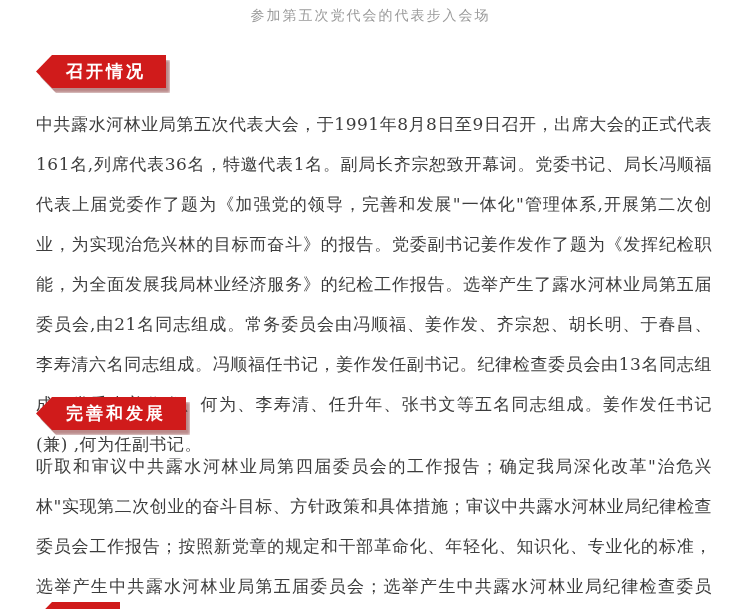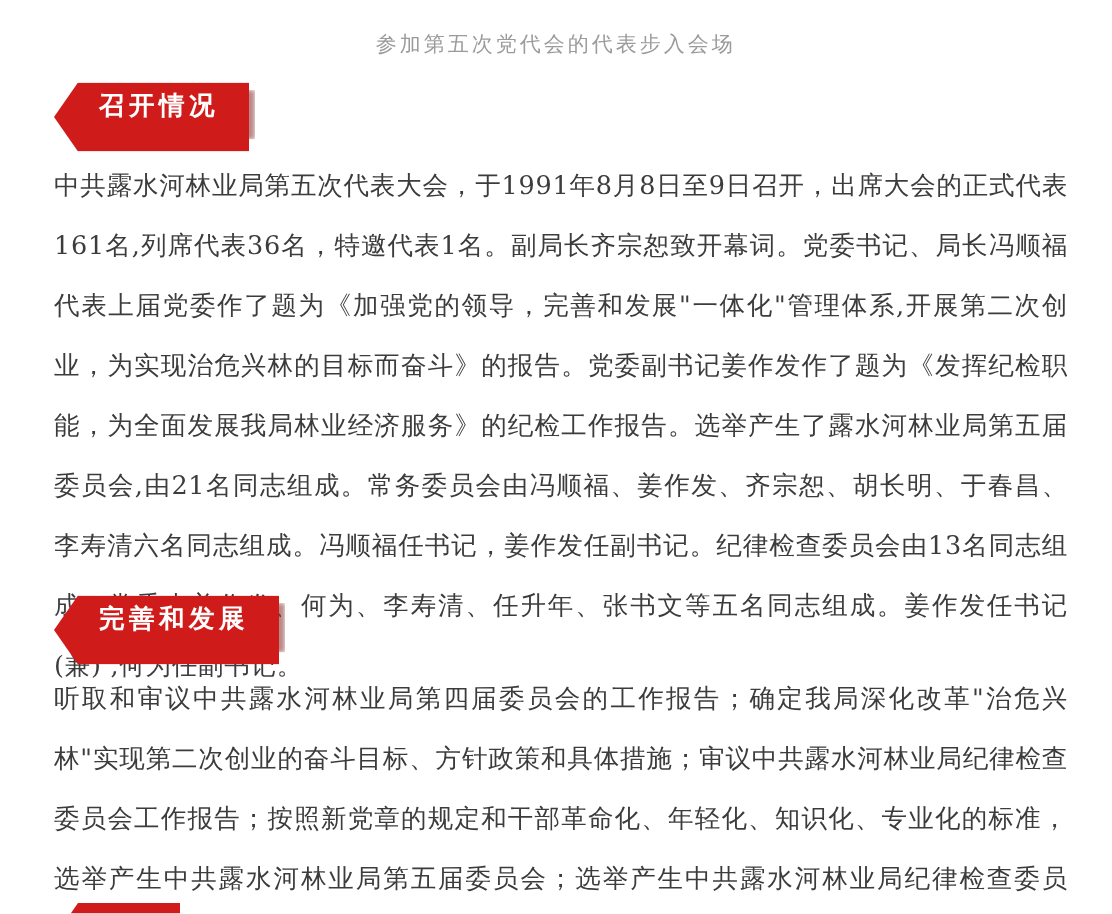--- a/index.html
+++ b/index.html
@@ -10,37 +10,37 @@
   .page {
     position: relative;
     width: 741px;
     height: 609px;
     background: #ffffff;
     overflow: hidden;
     font-family: "DejaVu Serif", "Liberation Serif", serif;
   }
   .caption {
     position: absolute;
-    top: 21px;
+    top: 7px;
     left: 0;
     width: 741px;
     text-align: center;
     font-size: 14px;
     letter-spacing: 2px;
     color: #9b9b9b;
     font-family: "DejaVu Sans", "Liberation Sans", sans-serif;
   }
   .ribbon {
     position: absolute;
     height: 33px;
     display: inline-block;
   }
   .ribbon-face {
     position: relative;
-    height: 46px;
+    height: 33px;
     line-height: 33px;
     padding: 0 20px 0 30px;
     background: #d01b1b;
     color: #ffffff;
     font-size: 17px;
     font-weight: bold;
     letter-spacing: 3px;
     white-space: nowrap;
     font-family: "DejaVu Sans", "Liberation Sans", sans-serif;
     clip-path: polygon(16px 0, 100% 0, 100% 100%, 16px 100%, 0 50%);

